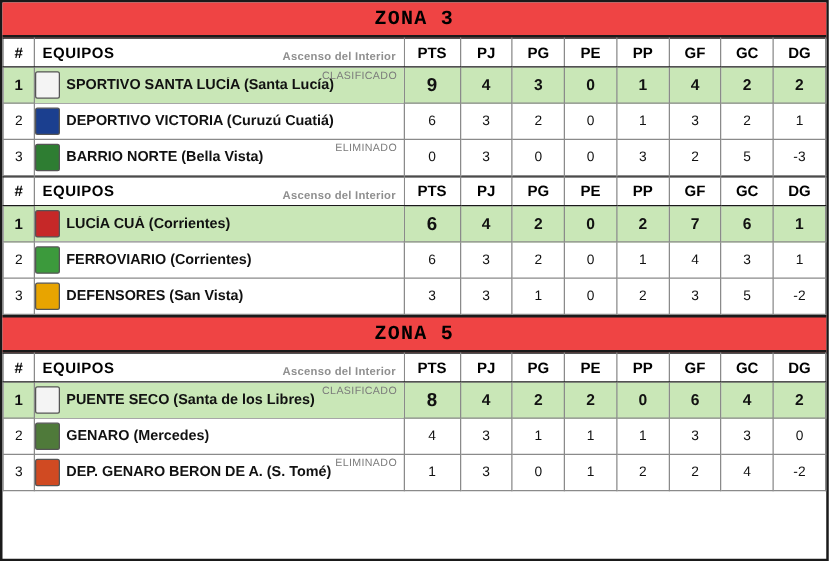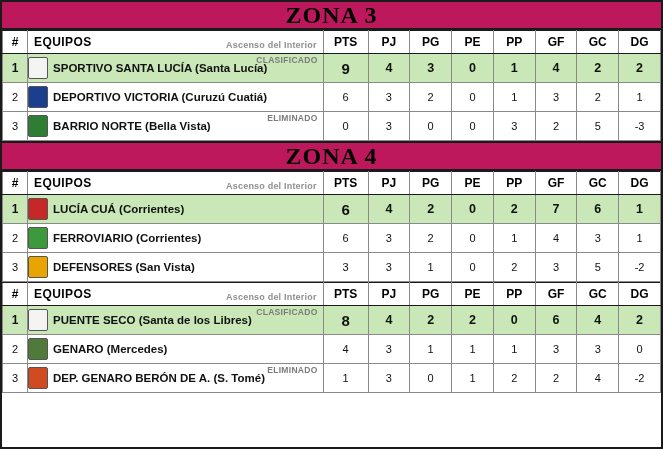--- a/index.html
+++ b/index.html
@@ -12,31 +12,31 @@
     width:663px;height:449px;position:relative;
     box-sizing:border-box;
     border-left:2px solid #1a1a1a;
     border-right:2px solid #1a1a1a;
     border-top:2px solid #1a1a1a;
     border-bottom:2px solid #1a1a1a;
     background:#fff;
   }
   .zone-block{width:100%;}
   .zone-title{
-    background:#be185d;
+    background:#ef4444;
     color:#000;
     text-align:center;
     font-weight:bold;
-    font-size:24px;
+    font-size:16px;
     letter-spacing:1px;
     height:26px;
     line-height:26px;
     border-bottom:2px solid #1a1a1a;
     border-top:2px solid #1a1a1a;
-    font-family:Liberation Serif, serif;
+    font-family:Liberation Mono, monospace;
   }
   .zone-title.first{border-top:none;}
   table.standings{
     border-collapse:collapse;
     width:100%;
     table-layout:fixed;
   }
   table.standings td, table.standings th{
     border:1px solid #8a8a8a;
     padding:0;
@@ -84,21 +84,21 @@
     display:block;
     position:relative;
   }
   .team-name{
     white-space:nowrap;overflow:hidden;text-overflow:ellipsis;
     font-size:11.5px;
     font-weight:bold;
   }
   .tag{
     position:absolute;right:5px;top:1px;
-    font-size:8.5px;font-weight:bold;color:#7b7b7b;letter-spacing:.3px;
+    font-size:8.5px;font-weight:normal;color:#7b7b7b;letter-spacing:.3px;
   }
   
   tr.leader td{background:#c9e7b7;font-weight:bold;}
   tr.leader td.pts{font-size:15px;}
   tr.leader td.stat{font-size:12.5px;}
   tr.leader td.pos{font-size:12px;font-weight:bold;}
   tr.leader .team-name{font-weight:bold;font-size:11.5px;}
   td.pts{font-size:13px;}
   td.stat{font-size:11.5px;}
   tr.row td.pos, tr.row td.pts, tr.row td.stat{color:#111;}
@@ -188,21 +188,20 @@
               <td class="stat">0</td>
               <td class="stat">3</td>
               <td class="stat">2</td>
               <td class="stat">5</td>
               <td class="stat">-3</td>
             </tr>
           </tbody>
         </table>
       </div>
       <div class="zone-block">
-        <div class="zone-title">ZONA 4</div>
         <table class="standings">
           <colgroup>
             <col style="width:24px">
             <col style="width:283px">
             <col style="width:43px">
             <col style="width:40px">
             <col style="width:40px">
             <col style="width:40px">
             <col style="width:40px">
             <col style="width:40px">
@@ -272,20 +271,21 @@
               <td class="stat">0</td>
               <td class="stat">2</td>
               <td class="stat">3</td>
               <td class="stat">5</td>
               <td class="stat">-2</td>
             </tr>
           </tbody>
         </table>
       </div>
       <div class="zone-block">
+        <div class="zone-title">ZONA 5</div>
         <table class="standings">
           <colgroup>
             <col style="width:24px">
             <col style="width:283px">
             <col style="width:43px">
             <col style="width:40px">
             <col style="width:40px">
             <col style="width:40px">
             <col style="width:40px">
             <col style="width:40px">

